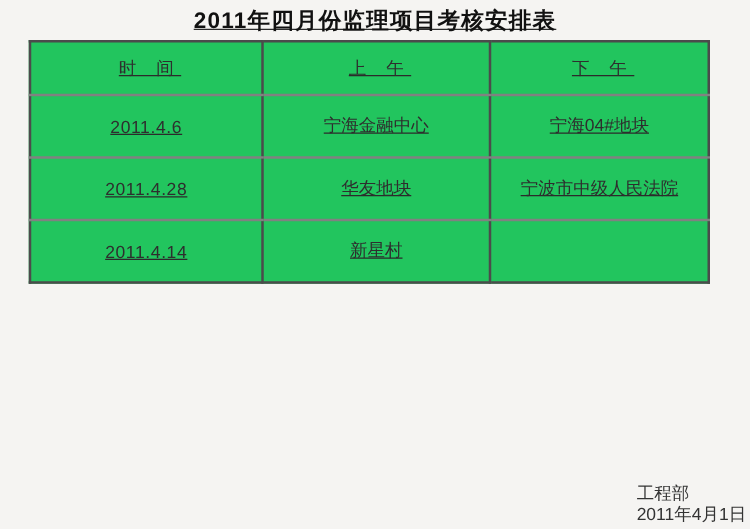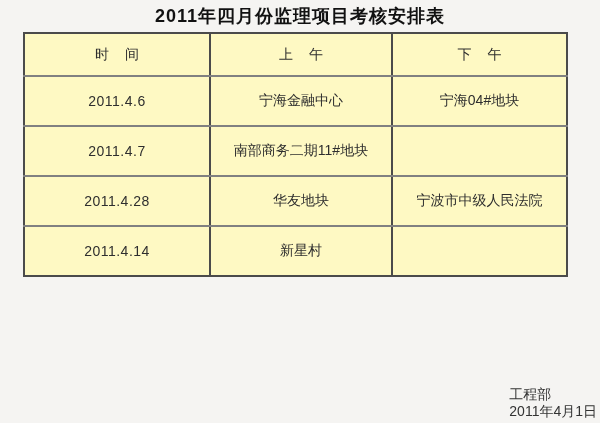--- a/index.html
+++ b/index.html
@@ -11,37 +11,38 @@
     height: 423px;
     background: #f5f4f2;
     font-family: "Liberation Sans", "DejaVu Sans", sans-serif;
     color: #2b2b2b;
     overflow: hidden;
   }
   .page {
     width: 600px;
     height: 377px;
     position: relative;
+    text-decoration: underline;
   }
   .doc-title {
     margin: 0;
     padding-top: 4px;
     height: 24px;
     text-align: center;
     font-size: 18px;
     font-weight: bold;
     color: #111111;
     letter-spacing: 1px;
   }
   table.schedule {
     border-collapse: collapse;
     table-layout: fixed;
     margin: 4px 0 0 23px;
     width: 543px;
-    background: #fef9c3;
+    background: #22c55e;
     padding-left: 48px;
   }
   col.c-time { width: 186px; }
   col.c-am   { width: 182px; }
   col.c-pm   { width: 175px; }
   th, td {
     text-align: center;
     vertical-align: middle;
     font-size: 14px;
     font-weight: normal;
@@ -92,25 +93,20 @@
         <th>下 午</th>
       </tr>
     </thead>
     <tbody id="table-body">
         <tr>
           <td class="date-cell">2011.4.6</td>
           <td>宁海金融中心</td>
           <td>宁海04#地块</td>
         </tr>
         <tr>
-          <td class="date-cell">2011.4.7</td>
-          <td>南部商务二期11#地块</td>
-          <td></td>
-        </tr>
-        <tr>
           <td class="date-cell">2011.4.28</td>
           <td>华友地块</td>
           <td>宁波市中级人民法院</td>
         </tr>
         <tr>
           <td class="date-cell">2011.4.14</td>
           <td>新星村</td>
           <td></td>
         </tr>
       </tbody>

